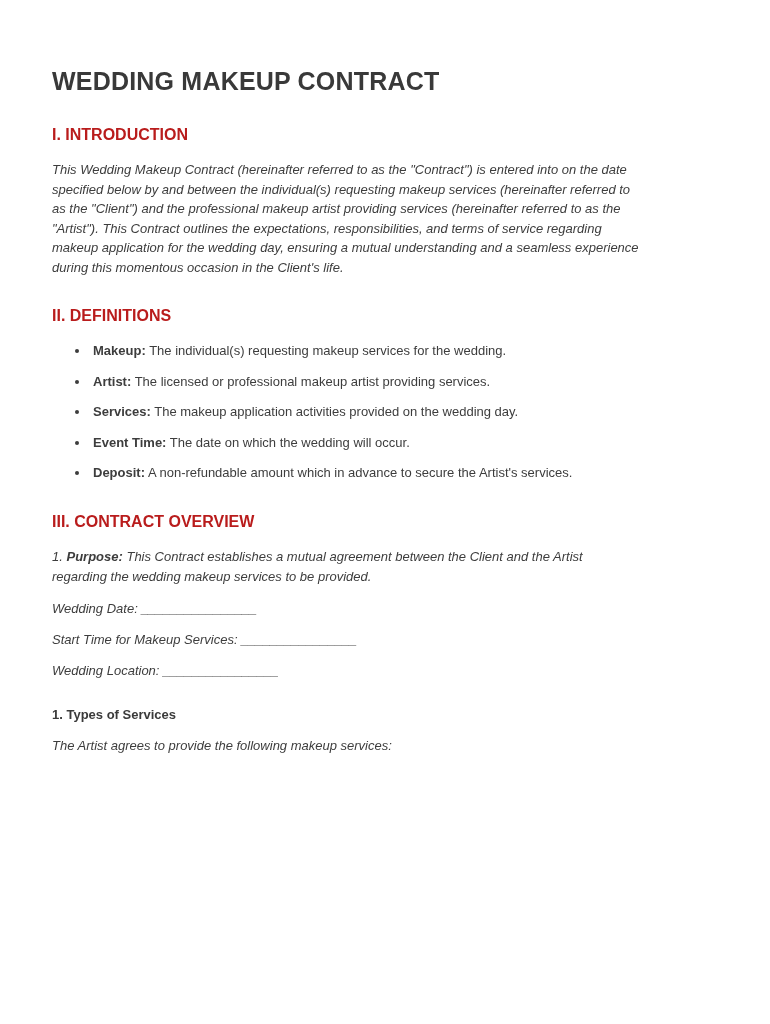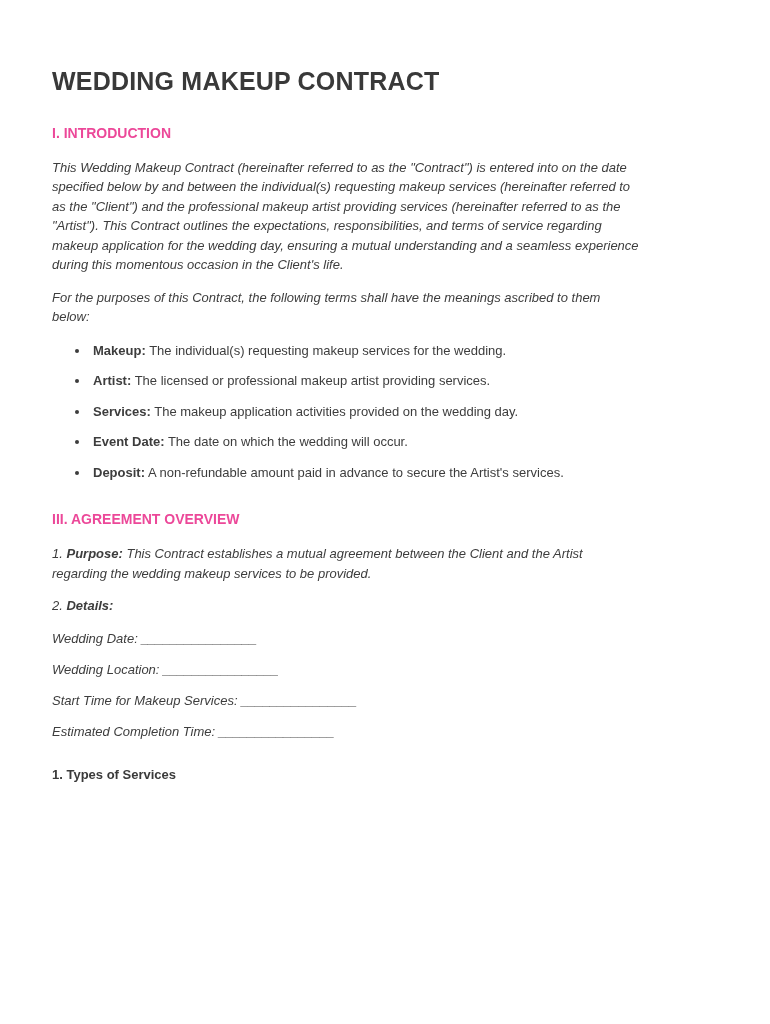--- a/index.html
+++ b/index.html
@@ -17,23 +17,23 @@
   }
   h1.doc-title {
     font-size: 25px;
     font-weight: bold;
     color: #393939;
     margin: 0;
     letter-spacing: 0.2px;
     line-height: 1.2;
   }
   h2.section-heading {
-    font-size: 14px;
+    font-size: 16px;
     font-weight: bold;
-    color: #ec4899;
+    color: #b91c1c;
     margin: 29px 0 16px 0;
     line-height: 1.2;
   }
   h3.sub-heading {
     font-size: 13px;
     font-weight: bold;
     color: #3a3a3a;
     margin: 26px 0 14px 0;
     line-height: 1.2;
   }
@@ -54,33 +54,32 @@
 </head>
 <body>
 
 <div class="page">
 
   <h1 class="doc-title">WEDDING MAKEUP CONTRACT</h1>
 
   <h2 class="section-heading">I. INTRODUCTION</h2>
   <p>This Wedding Makeup Contract (hereinafter referred to as the "Contract") is entered into on the date specified below by and between the individual(s) requesting makeup services (hereinafter referred to as the "Client") and the professional makeup artist providing services (hereinafter referred to as the "Artist"). This Contract outlines the expectations, responsibilities, and terms of service regarding makeup application for the wedding day, ensuring a mutual understanding and a seamless experience during this momentous occasion in the Client's life.</p>
 
-  <p>For the purposes of this Contract, the following terms shall have the meanings ascribed to them below:</p>
+  <h2 class="section-heading">II. DEFINITIONS</h2>
   <ul class="def-list">
     <li><span class="b">Makeup:</span> <span>The individual(s) requesting makeup services for the wedding.</span></li>
     <li><span class="b">Artist:</span> <span>The licensed or professional makeup artist providing services.</span></li>
     <li><span class="b">Services:</span> <span>The makeup application activities provided on the wedding day.</span></li>
-    <li><span class="b">Event Date:</span> <span>The date on which the wedding will occur.</span></li>
-    <li><span class="b">Deposit:</span> <span>A non-refundable amount paid in advance to secure the Artist's services.</span></li>
+    <li><span class="b">Event Time:</span> <span>The date on which the wedding will occur.</span></li>
+    <li><span class="b">Deposit:</span> <span>A non-refundable amount which in advance to secure the Artist's services.</span></li>
   </ul>
 
-  <h2 class="section-heading">III. AGREEMENT OVERVIEW</h2>
+  <h2 class="section-heading">III. CONTRACT OVERVIEW</h2>
   <p><span>1.</span> <span class="b">Purpose:</span> <span>This Contract establishes a mutual agreement between the Client and the Artist regarding the wedding makeup services to be provided.</span></p>
-  <p><span>2.</span> <span class="b">Details:</span></p>
 
   <p class="field"><span>Wedding Date:</span> <span class="blank">________________</span></p>
+  <p class="field"><span>Start Time for Makeup Services:</span> <span class="blank">________________</span></p>
   <p class="field"><span>Wedding Location:</span> <span class="blank">________________</span></p>
-  <p class="field"><span>Start Time for Makeup Services:</span> <span class="blank">________________</span></p>
-  <p class="field"><span>Estimated Completion Time:</span> <span class="blank">________________</span></p>
 
   <h3 class="sub-heading">1. Types of Services</h3>
+  <p>The Artist agrees to provide the following makeup services:</p>
 
 </div>
 
 </body></html>

